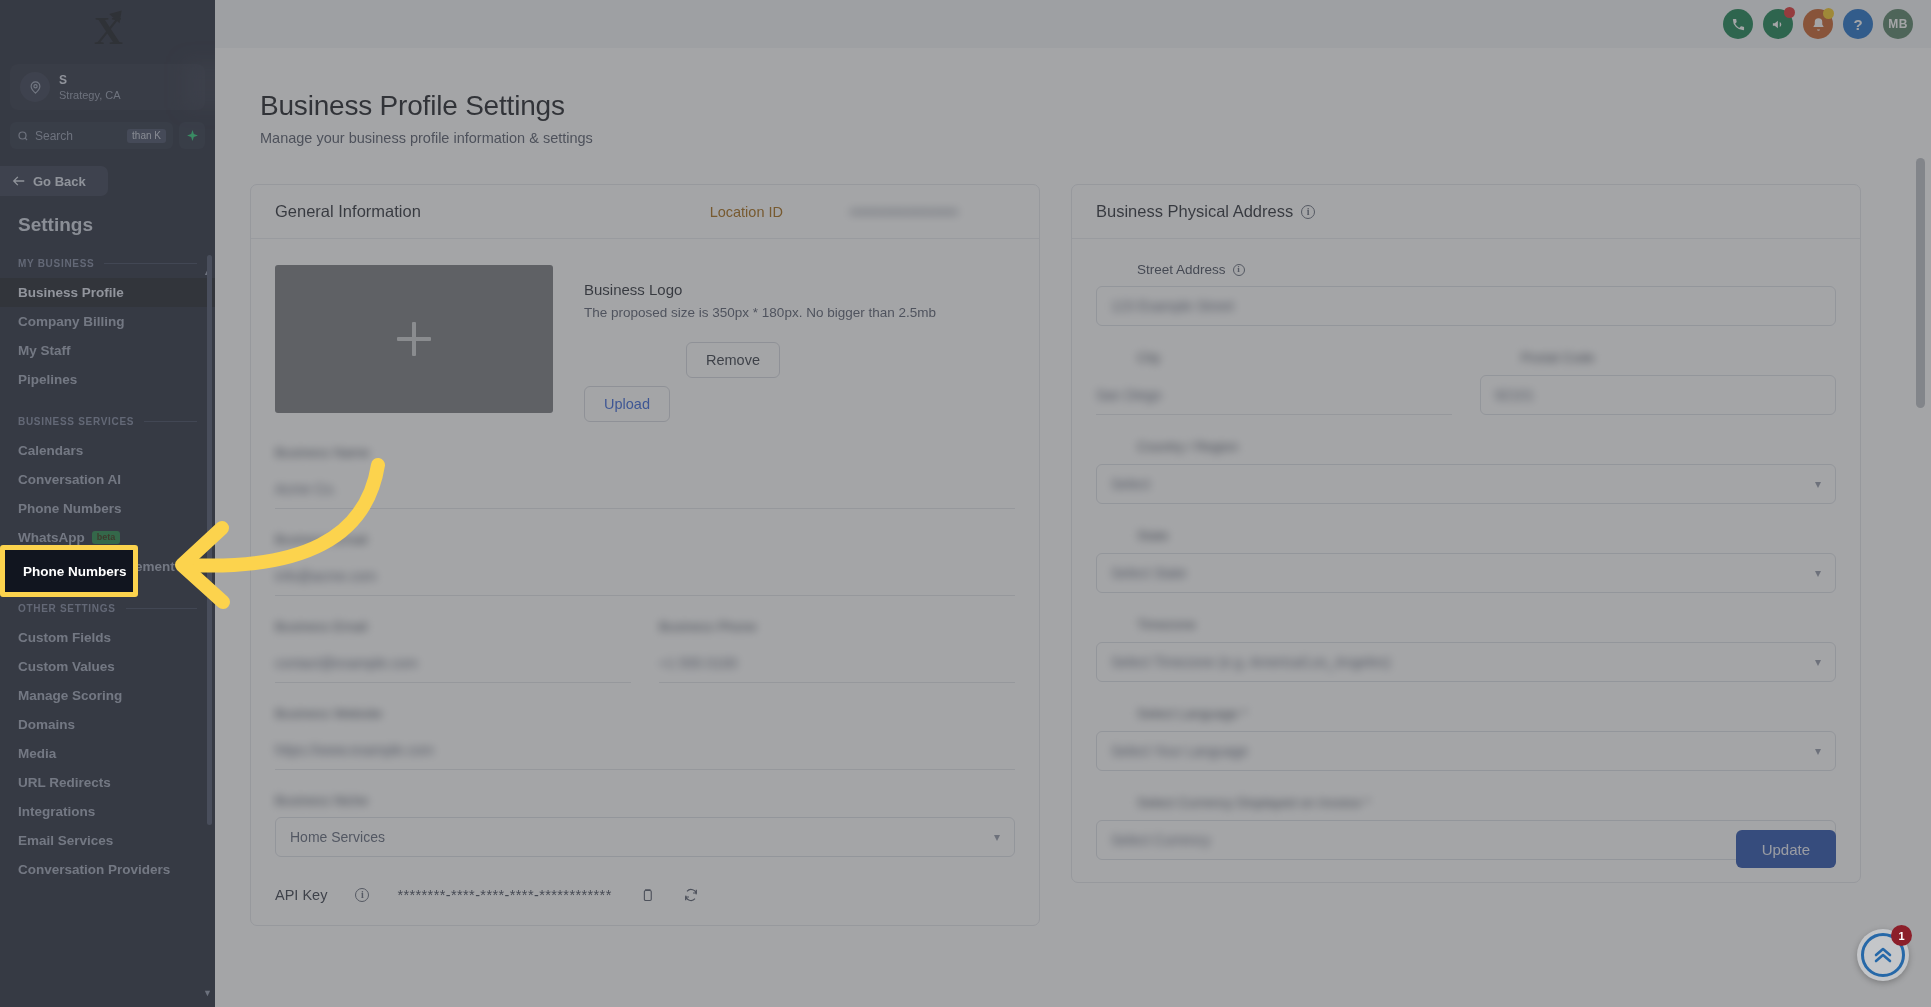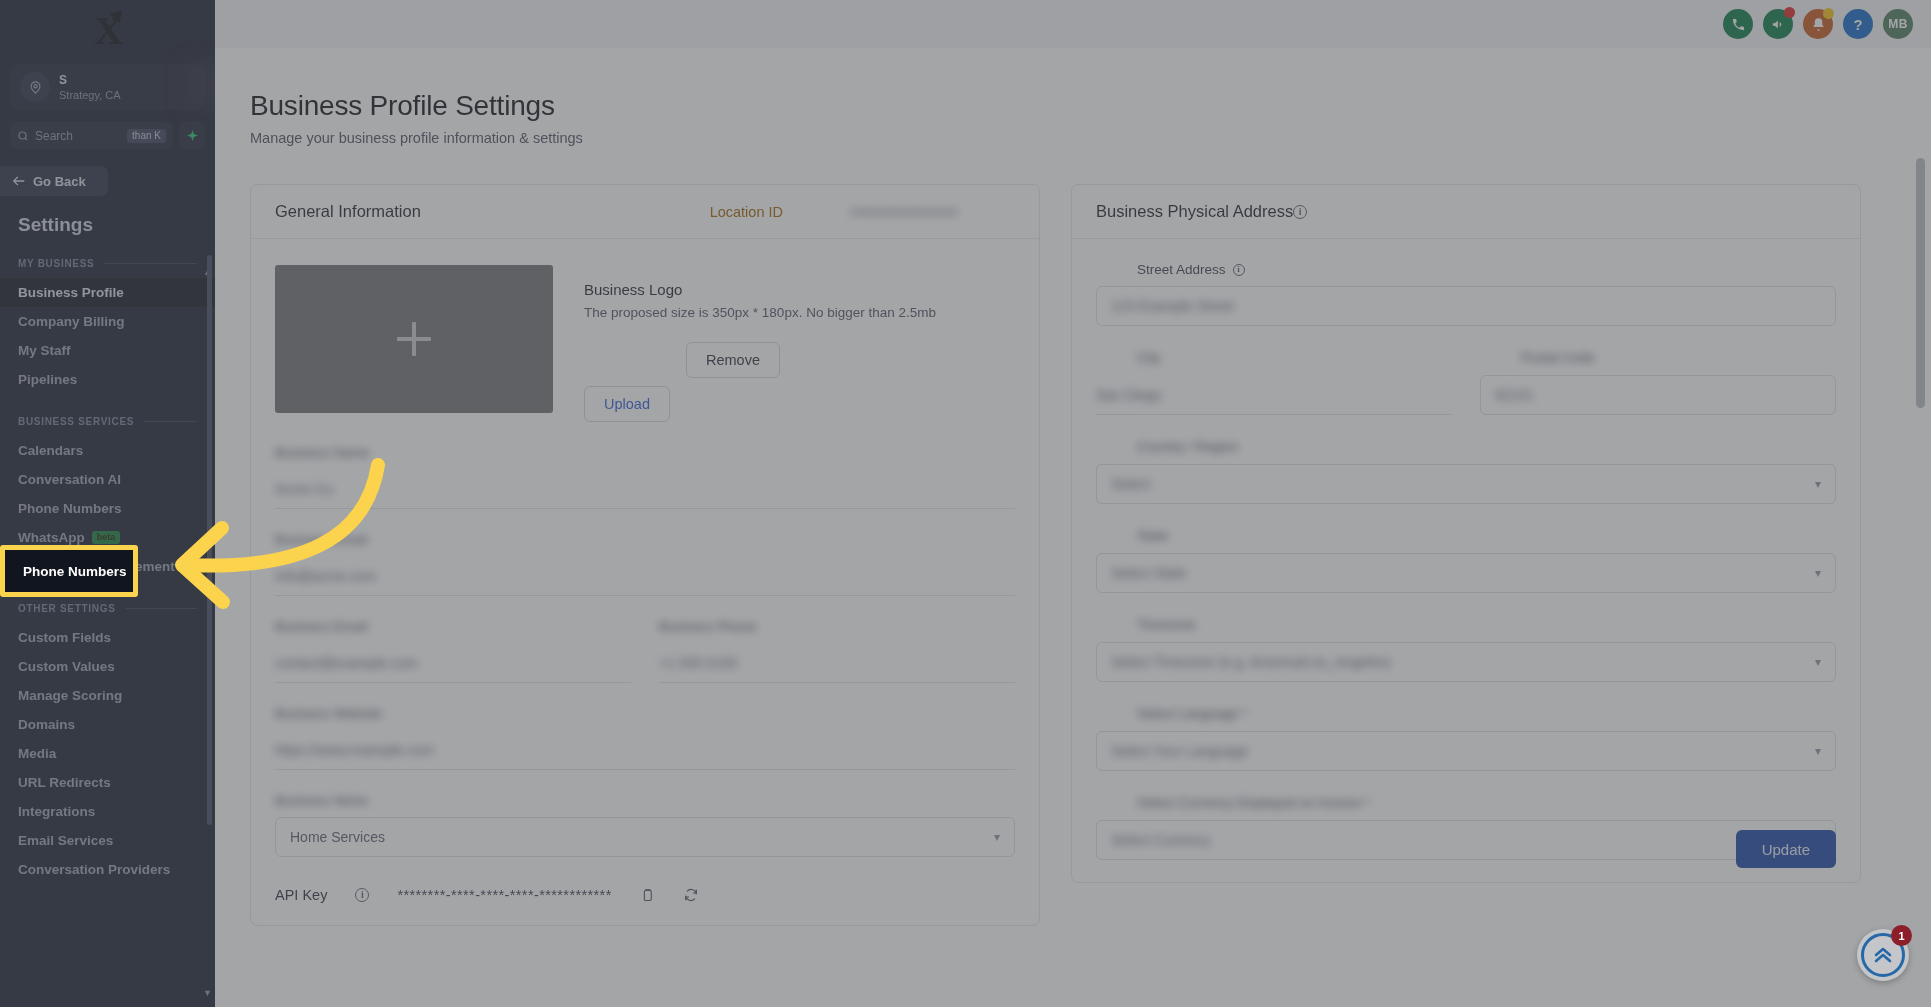--- a/index.html
+++ b/index.html
@@ -123,36 +123,36 @@
   .dot-yellow {
     position: absolute; right: -1px; top: -1px; width: 11px; height: 11px;
     border-radius: 50%; background: #f5c518;
   }
 
   
   .page {
     position: absolute; left: 215px; top: 48px; width: 1716px; height: 959px;
     background: #ffffff; overflow: hidden;
   }
-  .page-head { padding: 42px 8px 0 35px; }
+  .page-head { padding: 42px 8px 0 35px; margin-left: 10px; }
   .page-title { font-size: 28px; color: #0f1117; font-weight: 400; letter-spacing: -.2px; }
   .page-sub { font-size: 14.5px; color: #4b5161; margin-top: 8px; }
 
   .cards {
     display: flex; gap: 31px; padding: 38px 0 0 35px; align-items: flex-start;
   }
   .card {
     background: #ffffff; border: 1px solid #e3e5ea; border-radius: 7px;
     position: relative;
   }
   .card-l { width: 790px; }
   .card-r { width: 790px; }
   .card-head {
     height: 54px; border-bottom: 1px solid #e8eaee;
-    display: flex; align-items: center; padding: 0 24px; 
+    display: flex; align-items: center; padding: 0 24px; gap: 8px;
   }
   .card-title { font-size: 16.5px; color: #1d2029; }
   .loc-id-wrap { margin-left: auto; display: flex; align-items: center; gap: 10px; }
   .loc-id-label { font-size: 14.5px; color: #a16207; }
   .loc-id-value {
     font-size: 14px; color: #586073; filter: blur(5px);
     width: 222px; text-align: center; overflow: hidden; white-space: nowrap;
   }
   .info-i {
     width: 14px; height: 14px; border-radius: 50%; border: 1.3px solid #5b6171;

